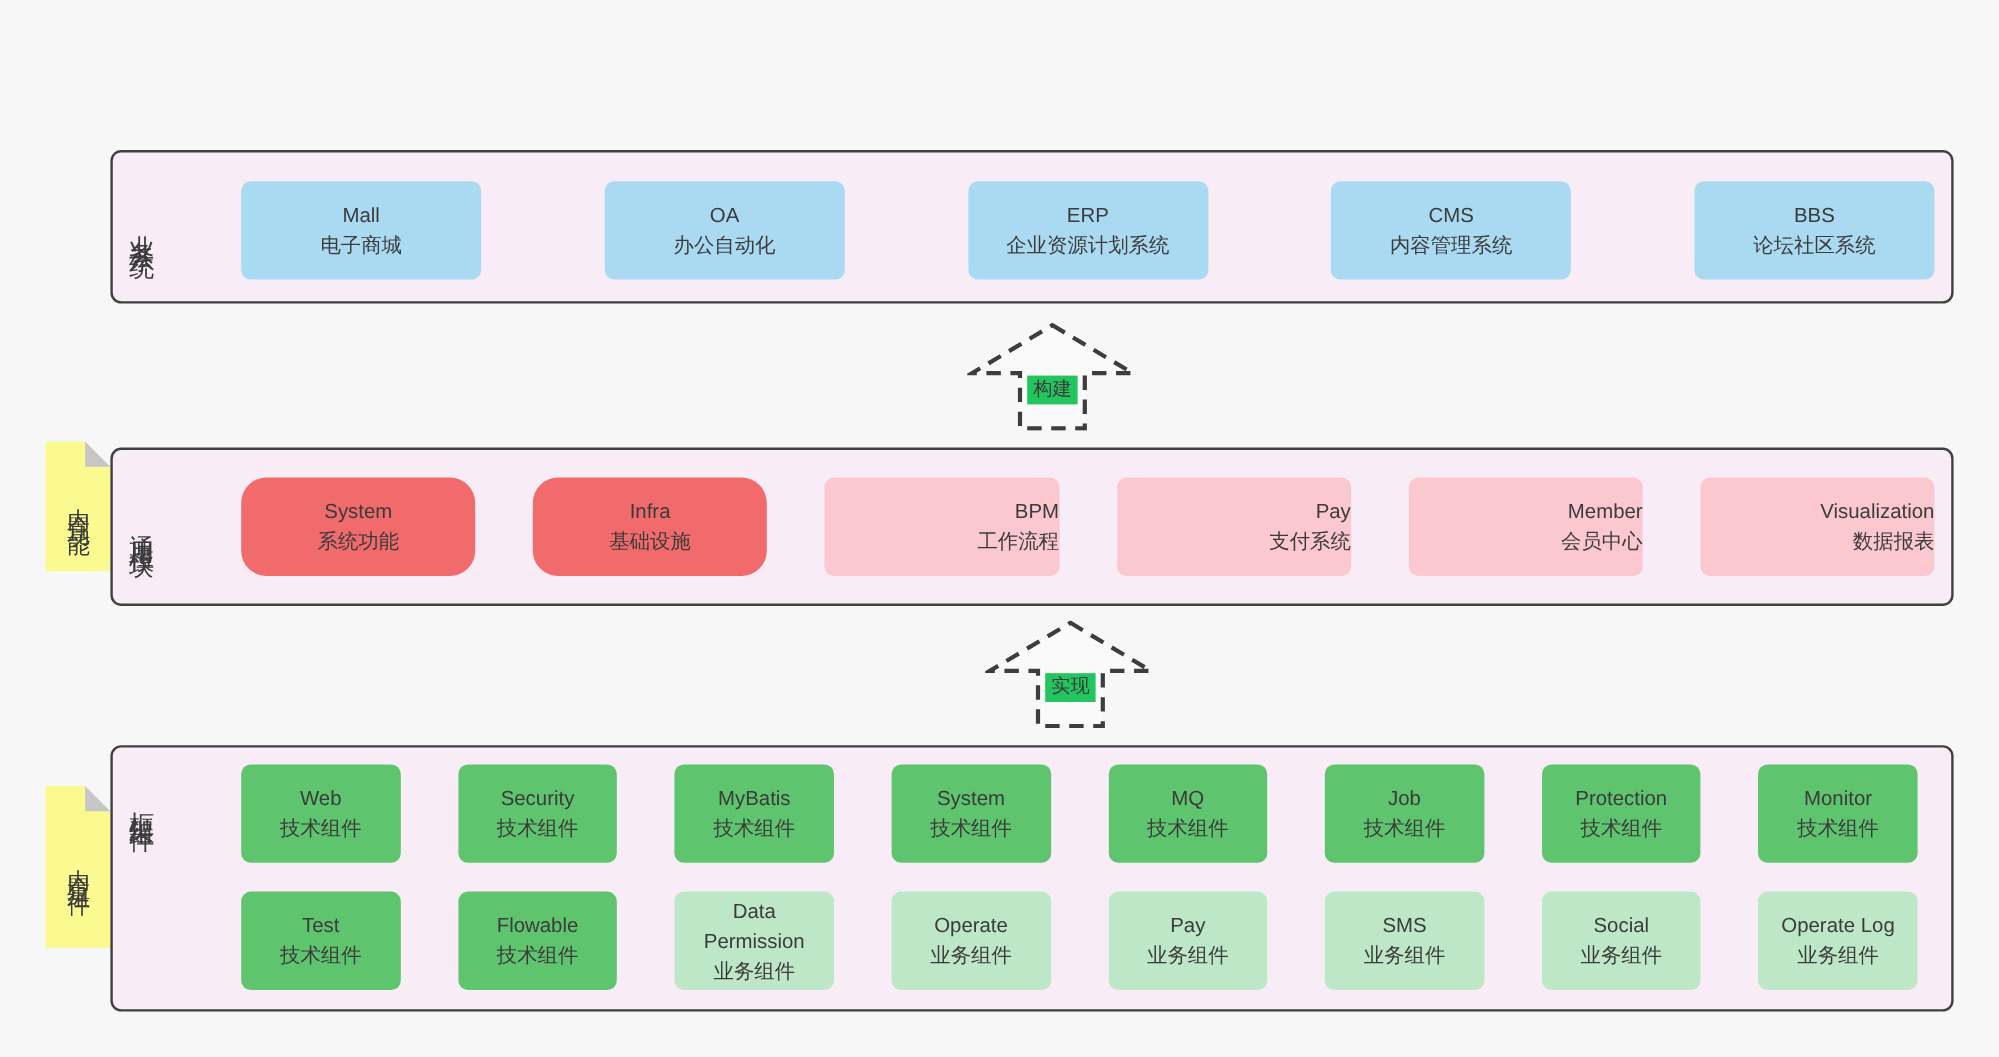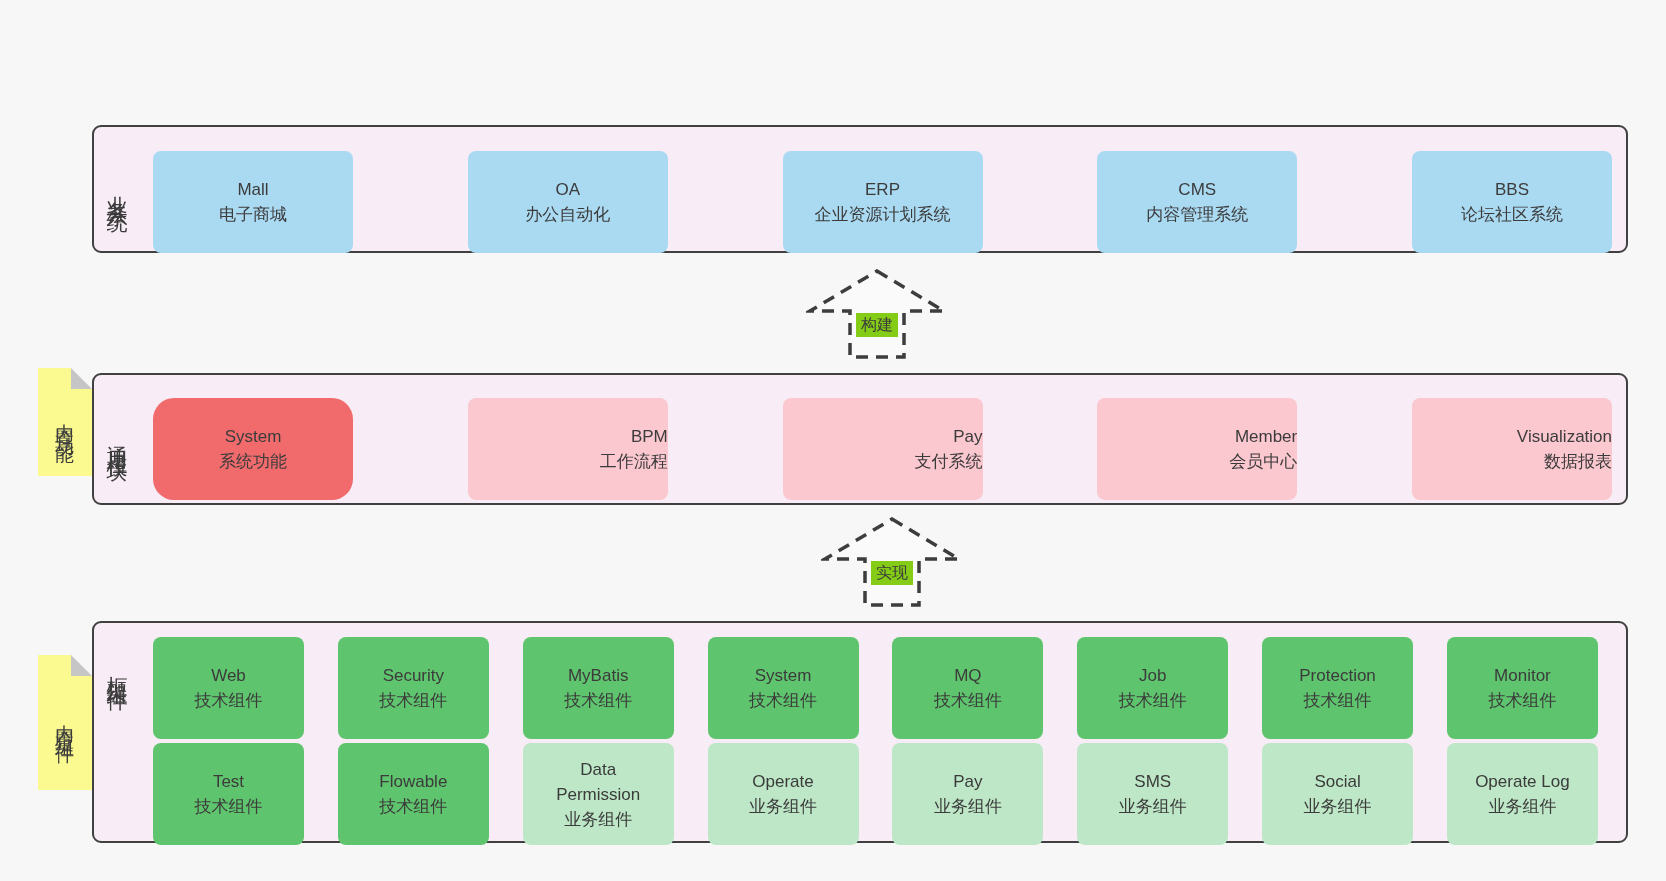--- a/index.html
+++ b/index.html
@@ -23,39 +23,39 @@
     writing-mode:vertical-rl;text-orientation:upright;
     font-size:21px;letter-spacing:5px;line-height:1;white-space:nowrap;
   }
   .panel-components .side-label{top:36px;transform:none;}
   .boxrow{position:absolute;display:flex;justify-content:space-between;}
   .row-business{left:59px;top:24px;width:1459px;}
   .row-modules{left:59px;top:23px;width:1459px;}
   .row-comp-1{left:59px;top:14px;width:1445px;align-items:center;}
   .row-comp-2{left:59px;top:120px;width:1445px;}
   .box{
-    height:102px;border-radius:8px;
+    height:82px;border-radius:8px;
     display:flex;flex-direction:column;align-items:center;justify-content:center;
-    text-align:center;font-size:17px;line-height:25px;
+    text-align:center;font-size:17px;line-height:25px;margin-left:48px;
   }
   .row-business .box,.row-modules .box{width:200px;}
   .row-comp-1 .box,.row-comp-2 .box{width:151px;}
   .box-en{white-space:pre-line;}
   .blue{background:var(--blue-box,#aadaf2);}
   .red{background:var(--red-box,#f16b6d);border-radius:21px;}
   .pink{background:var(--pink-box,#fcc8d0);align-items:flex-end;}
   .green{background:var(--green-box,#5fc46e);}
   .lightgreen{background:var(--light-green-box,#bde7c6);}
   .arrow{position:absolute;width:142px;height:90px;}
   .arrow-1{left:806px;top:269px;}
   .arrow-2{left:821px;top:517px;}
   .arrow svg{position:absolute;left:0;top:0;}
   .arrow-label{
     position:absolute;top:44px;left:50%;transform:translateX(-50%);
-    background:#84cc16;padding:1px 5px;font-size:16px;line-height:22px;
+    background:#22c55e;padding:1px 5px;font-size:16px;line-height:22px;
     white-space:nowrap;
   }
   .note{
     position:absolute;left:38px;width:54px;
     display:flex;align-items:center;justify-content:center;
     background:linear-gradient(225deg,transparent 15px,var(--note-bg,#fafa90) 15px);
   }
   .note-modules{top:368px;height:108px;}
   .note-components{top:655px;height:135px;}
   .note-text{
@@ -111,20 +111,24 @@
     <span class="note-text">内置功能</span>
   </div>
 
   <section class="panel panel-modules">
     <div class="side-label">通用模块</div>
     <div class="boxrow row-modules">
       <div class="box red">
         <span class="box-en">System</span>
         <span class="box-zh">系统功能</span>
       </div>
+      <div class="box red">
+        <span class="box-en">Infra</span>
+        <span class="box-zh">基础设施</span>
+      </div>
       <div class="box pink">
         <span class="box-en">BPM</span>
         <span class="box-zh">工作流程</span>
       </div>
       <div class="box pink">
         <span class="box-en">Pay</span>
         <span class="box-zh">支付系统</span>
       </div>
       <div class="box pink">
         <span class="box-en">Member</span>

